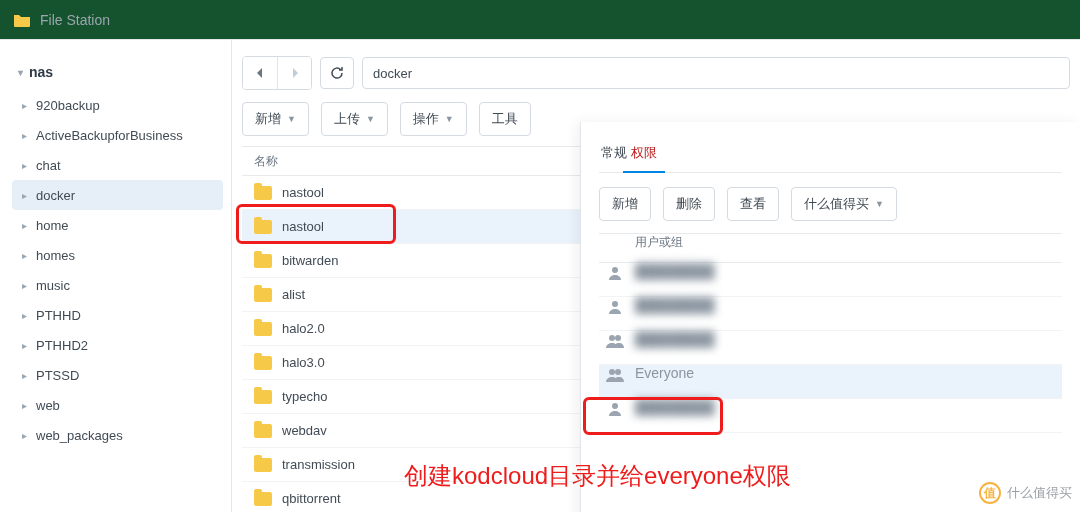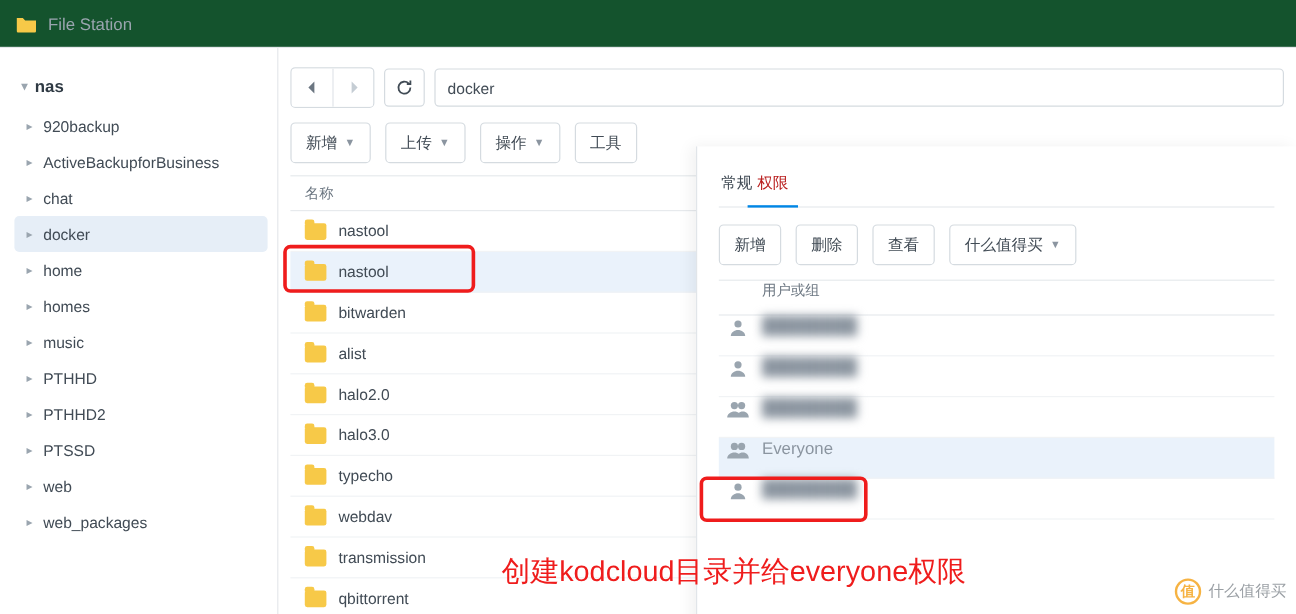--- a/index.html
+++ b/index.html
@@ -290,20 +290,20 @@
                 <circle cx="9" cy="6" r="3" fill="#9aa5af"></circle>
                 <path fill="#9aa5af" d="M3 16c0-3 3-5 6-5s6 2 6 5z"></path>
               </svg>
             </span>
             <span class="txt blur">████████</span>
           </div>
         </div>
       <div class="red-box-1" id="box2" style="left: 2px; top: 275px; width: 140px; height: 38px;"></div>
     </div>
 
-    <div class="annotation" style="left:186px; bottom:20px;">创建kodcloud目录并给everyone权限</div>
+    <div class="annotation" style="left:172px; bottom:20px;">创建kodcloud目录并给everyone权限</div>
   </div>
 </div>
 
 <div class="watermark">
   <span class="logo">值</span>
   <span>什么值得买</span>
 </div>
 
 </body></html>

